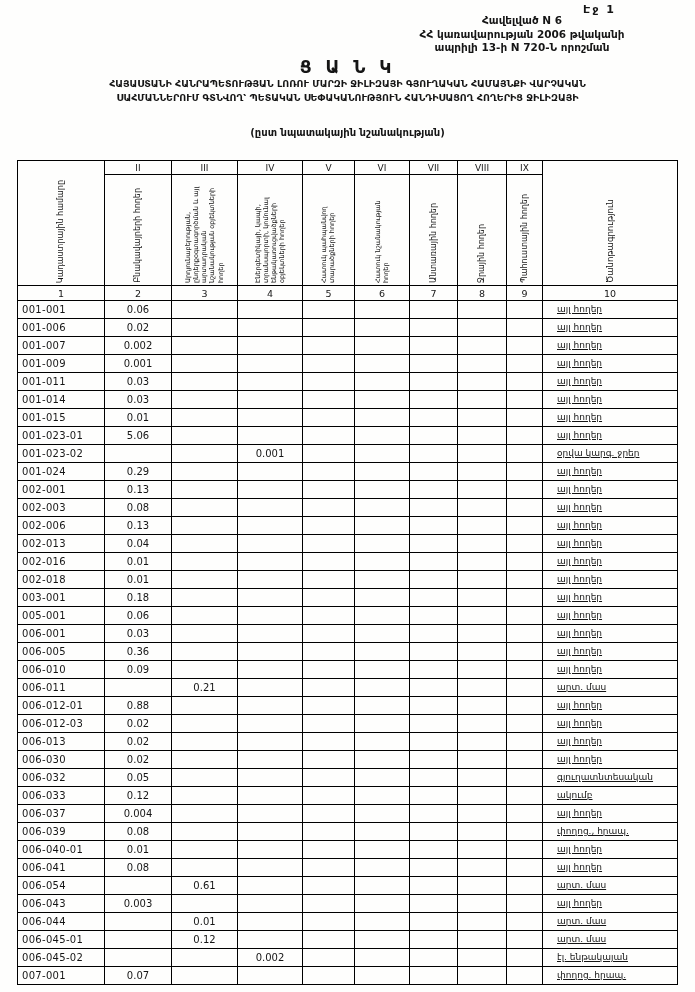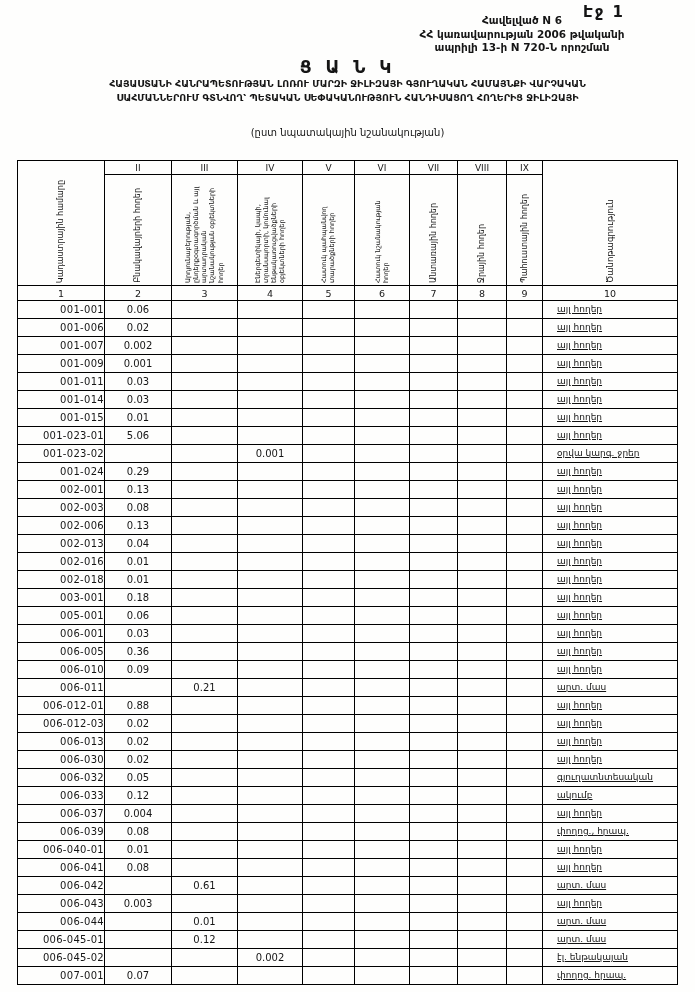--- a/index.html
+++ b/index.html
@@ -3,47 +3,47 @@
 <meta charset="utf-8">
 <style>
   html,body{margin:0;padding:0;}
   body{
     width:695px;height:992px;background:#ffffff;
     font-family:"DejaVu Sans",sans-serif;color:#151515;
     overflow:hidden;
   }
   .page{position:relative;width:695px;height:992px;background:#fefefd;}
 
-  .page-label{position:absolute;top:3px;left:583px;font-weight:700;font-size:15px;letter-spacing:2px;}
+  .page-label{position:absolute;top:3px;left:583px;font-weight:700;font-size:11px;letter-spacing:2px;}
   .appendix{position:absolute;top:14px;left:372px;width:300px;text-align:center;
     font-weight:700;font-size:10.5px;line-height:1.3;}
   .title-word{position:absolute;top:57px;left:0;width:100%;text-align:center;
     font-weight:700;font-size:17px;letter-spacing:4px;}
   .title-lines{position:absolute;top:77px;left:0;width:100%;text-align:center;
     font-weight:700;font-size:9.5px;line-height:1.5;}
-  .subtitle{position:absolute;top:127px;left:0;width:100%;text-align:center;font-size:10px;}
+  .subtitle{position:absolute;top:127px;left:0;width:100%;text-align:center;font-size:10px;font-weight:bold;}
 
   table{position:absolute;top:160px;left:17px;width:661px;
     border-collapse:collapse;table-layout:fixed;}
   th,td{border:1px solid #000;padding:0;overflow:hidden;}
 
   tr.roman-row th{height:13px;font-size:9px;font-weight:400;text-align:center;}
   tr.rot-row th{height:110px;vertical-align:bottom;}
   th.rot-cell{vertical-align:bottom;}
   .vert{
     writing-mode:vertical-rl;transform:rotate(180deg);
     font-weight:400;font-size:6.5px;line-height:1.25;
     max-height:104px;margin:2px auto;text-align:left;
   }
   .vert.f8{font-size:8px;}
   .vert.f9{font-size:8.5px;}
   tr.num-row td{height:14px;font-size:9.5px;text-align:center;}
 
   tbody td{height:17px;font-size:10px;line-height:1;}
-  tbody td.c1{text-align:right;padding-left:4px;letter-spacing:0.3px;}
+  tbody td.c1{text-align:left;padding-left:4px;letter-spacing:0.3px;}
   tbody td.val{text-align:center;}
   tbody td.c10{
     text-align:left;padding-left:14px;font-size:9px;position:relative;
     text-decoration:underline;
   }
 </style>
 </head>
 <body>
 
 <div class="page">
@@ -513,21 +513,21 @@
           <td class="val"></td>
           <td class="val"></td>
           <td class="val"></td>
           <td class="val"></td>
           <td class="val"></td>
           <td class="val"></td>
           <td class="val"></td>
           <td class="c10">այլ հողեր</td>
         </tr>
         <tr>
-          <td class="c1">006-042</td>
+          <td class="c1">006-054</td>
           <td class="val"></td>
           <td class="val">0.61</td>
           <td class="val"></td>
           <td class="val"></td>
           <td class="val"></td>
           <td class="val"></td>
           <td class="val"></td>
           <td class="val"></td>
           <td class="c10">արտ. մաս</td>
         </tr>

